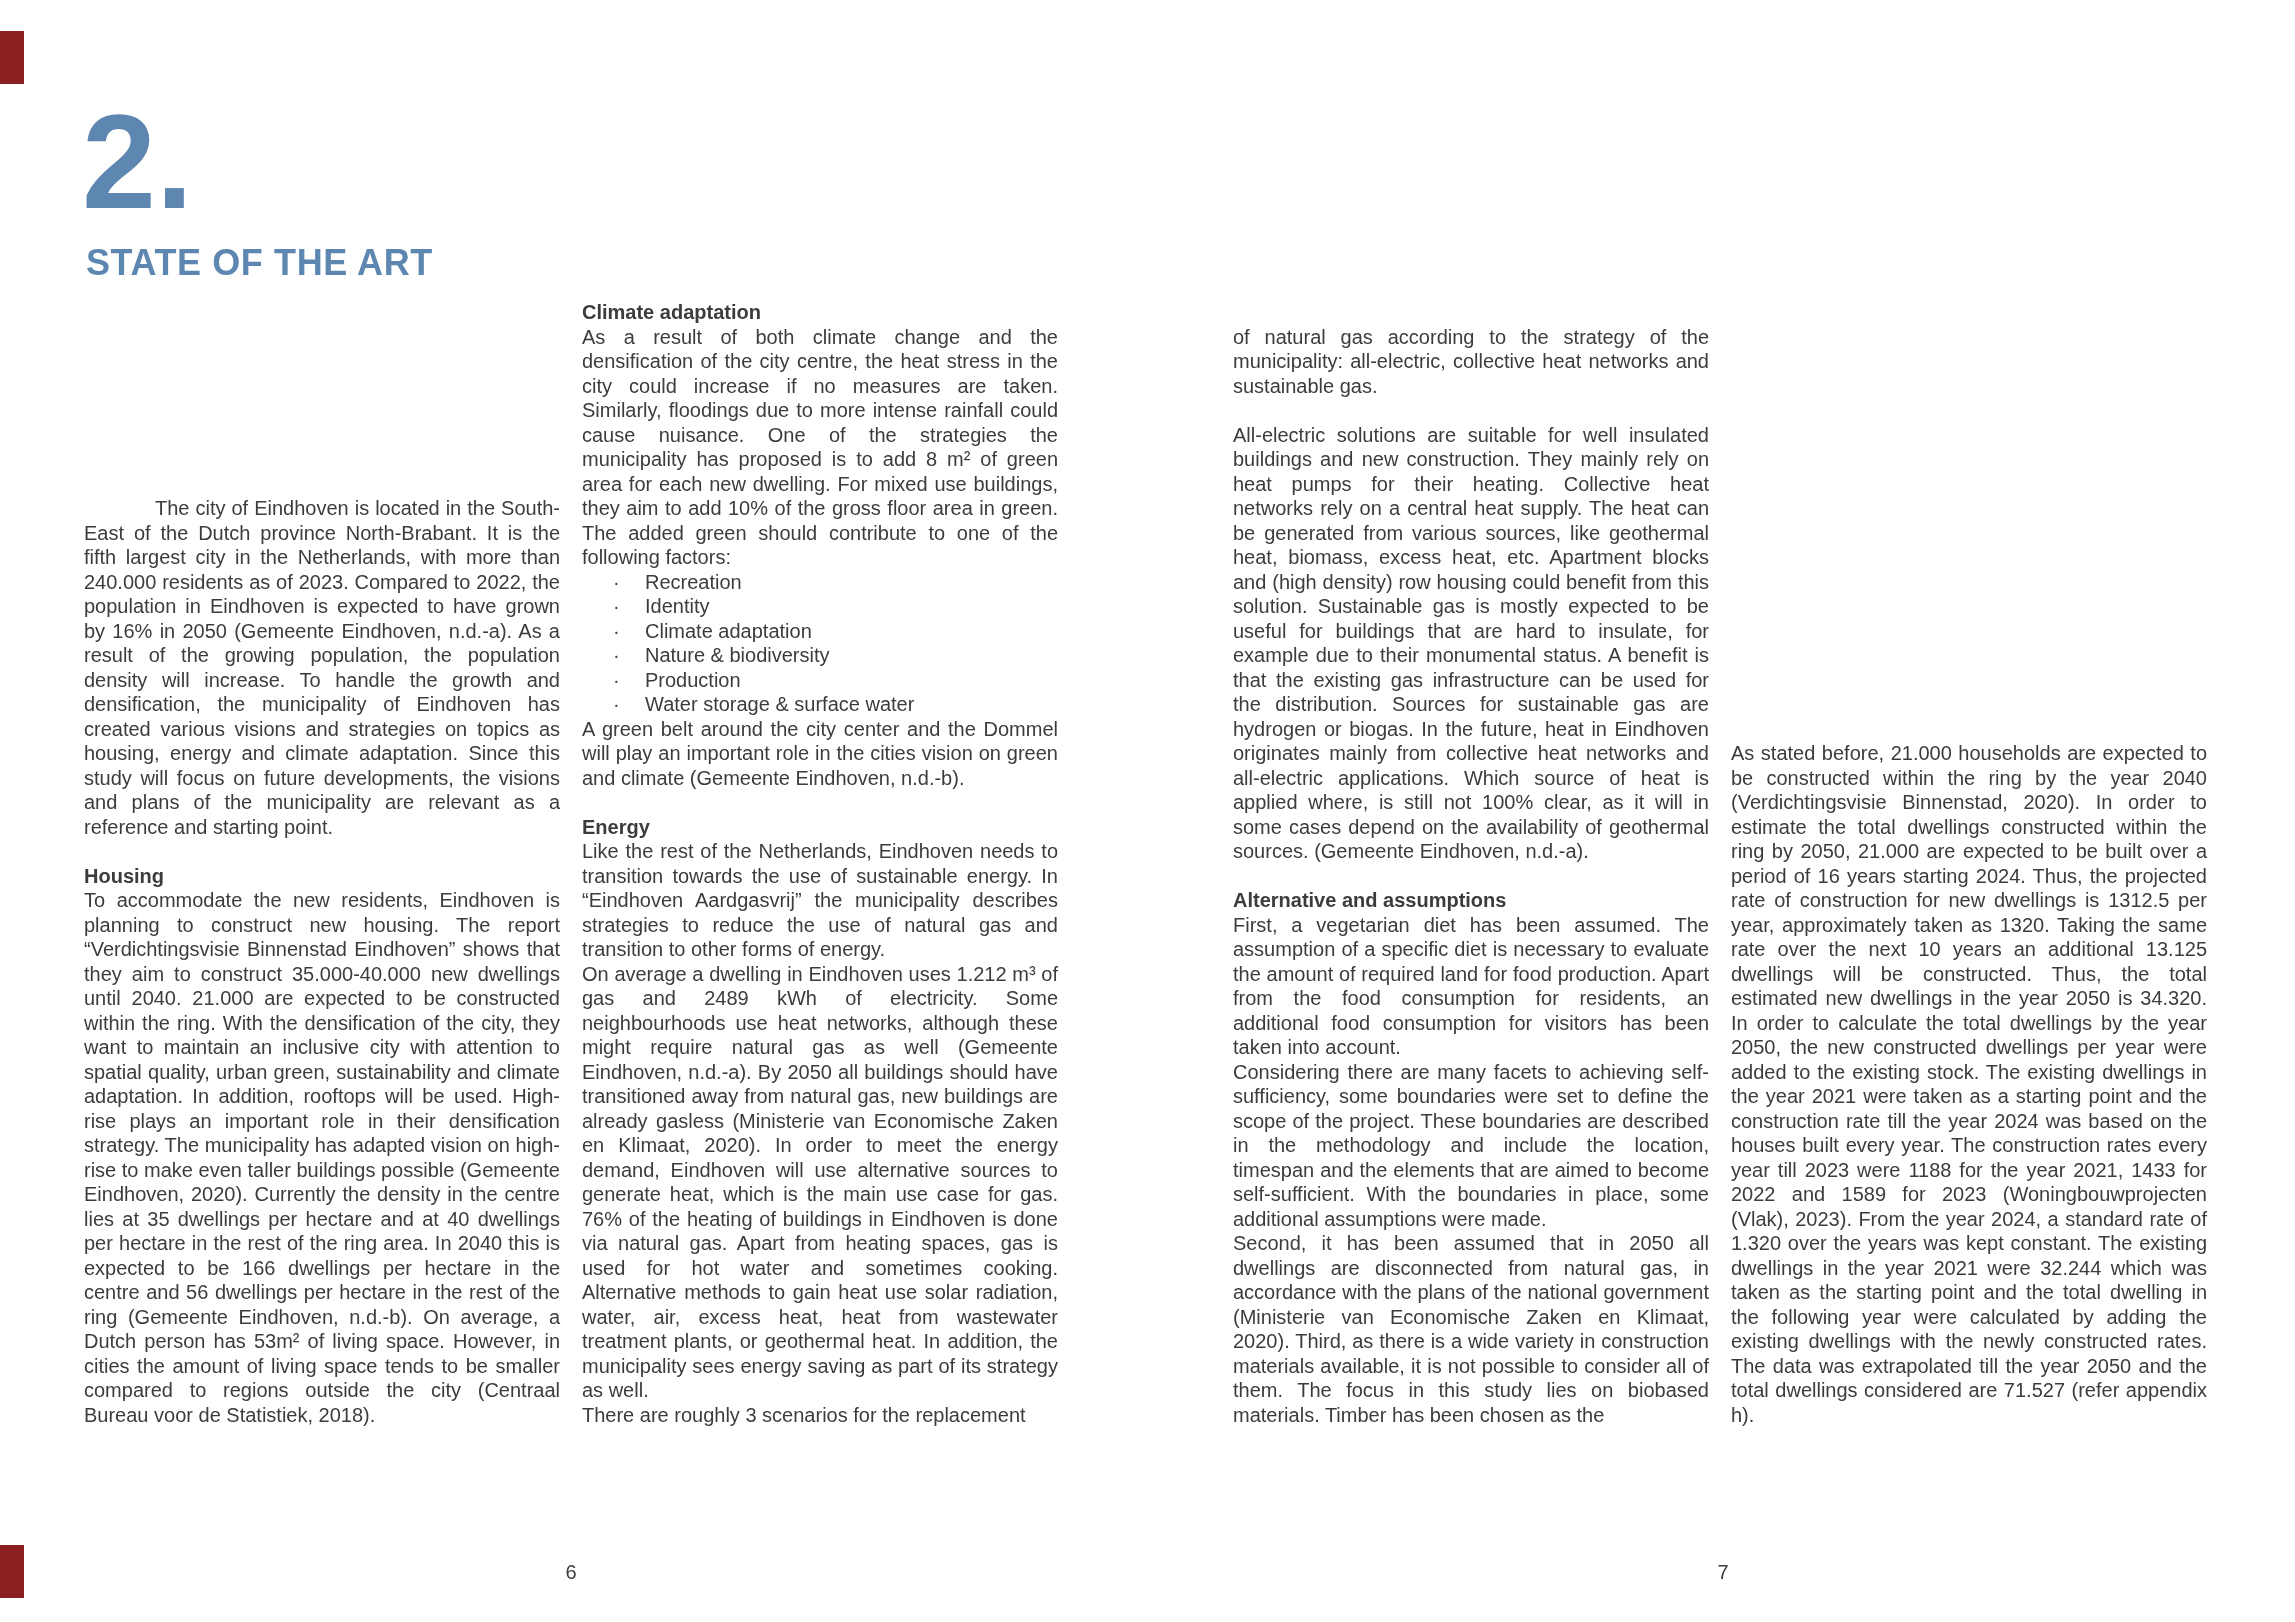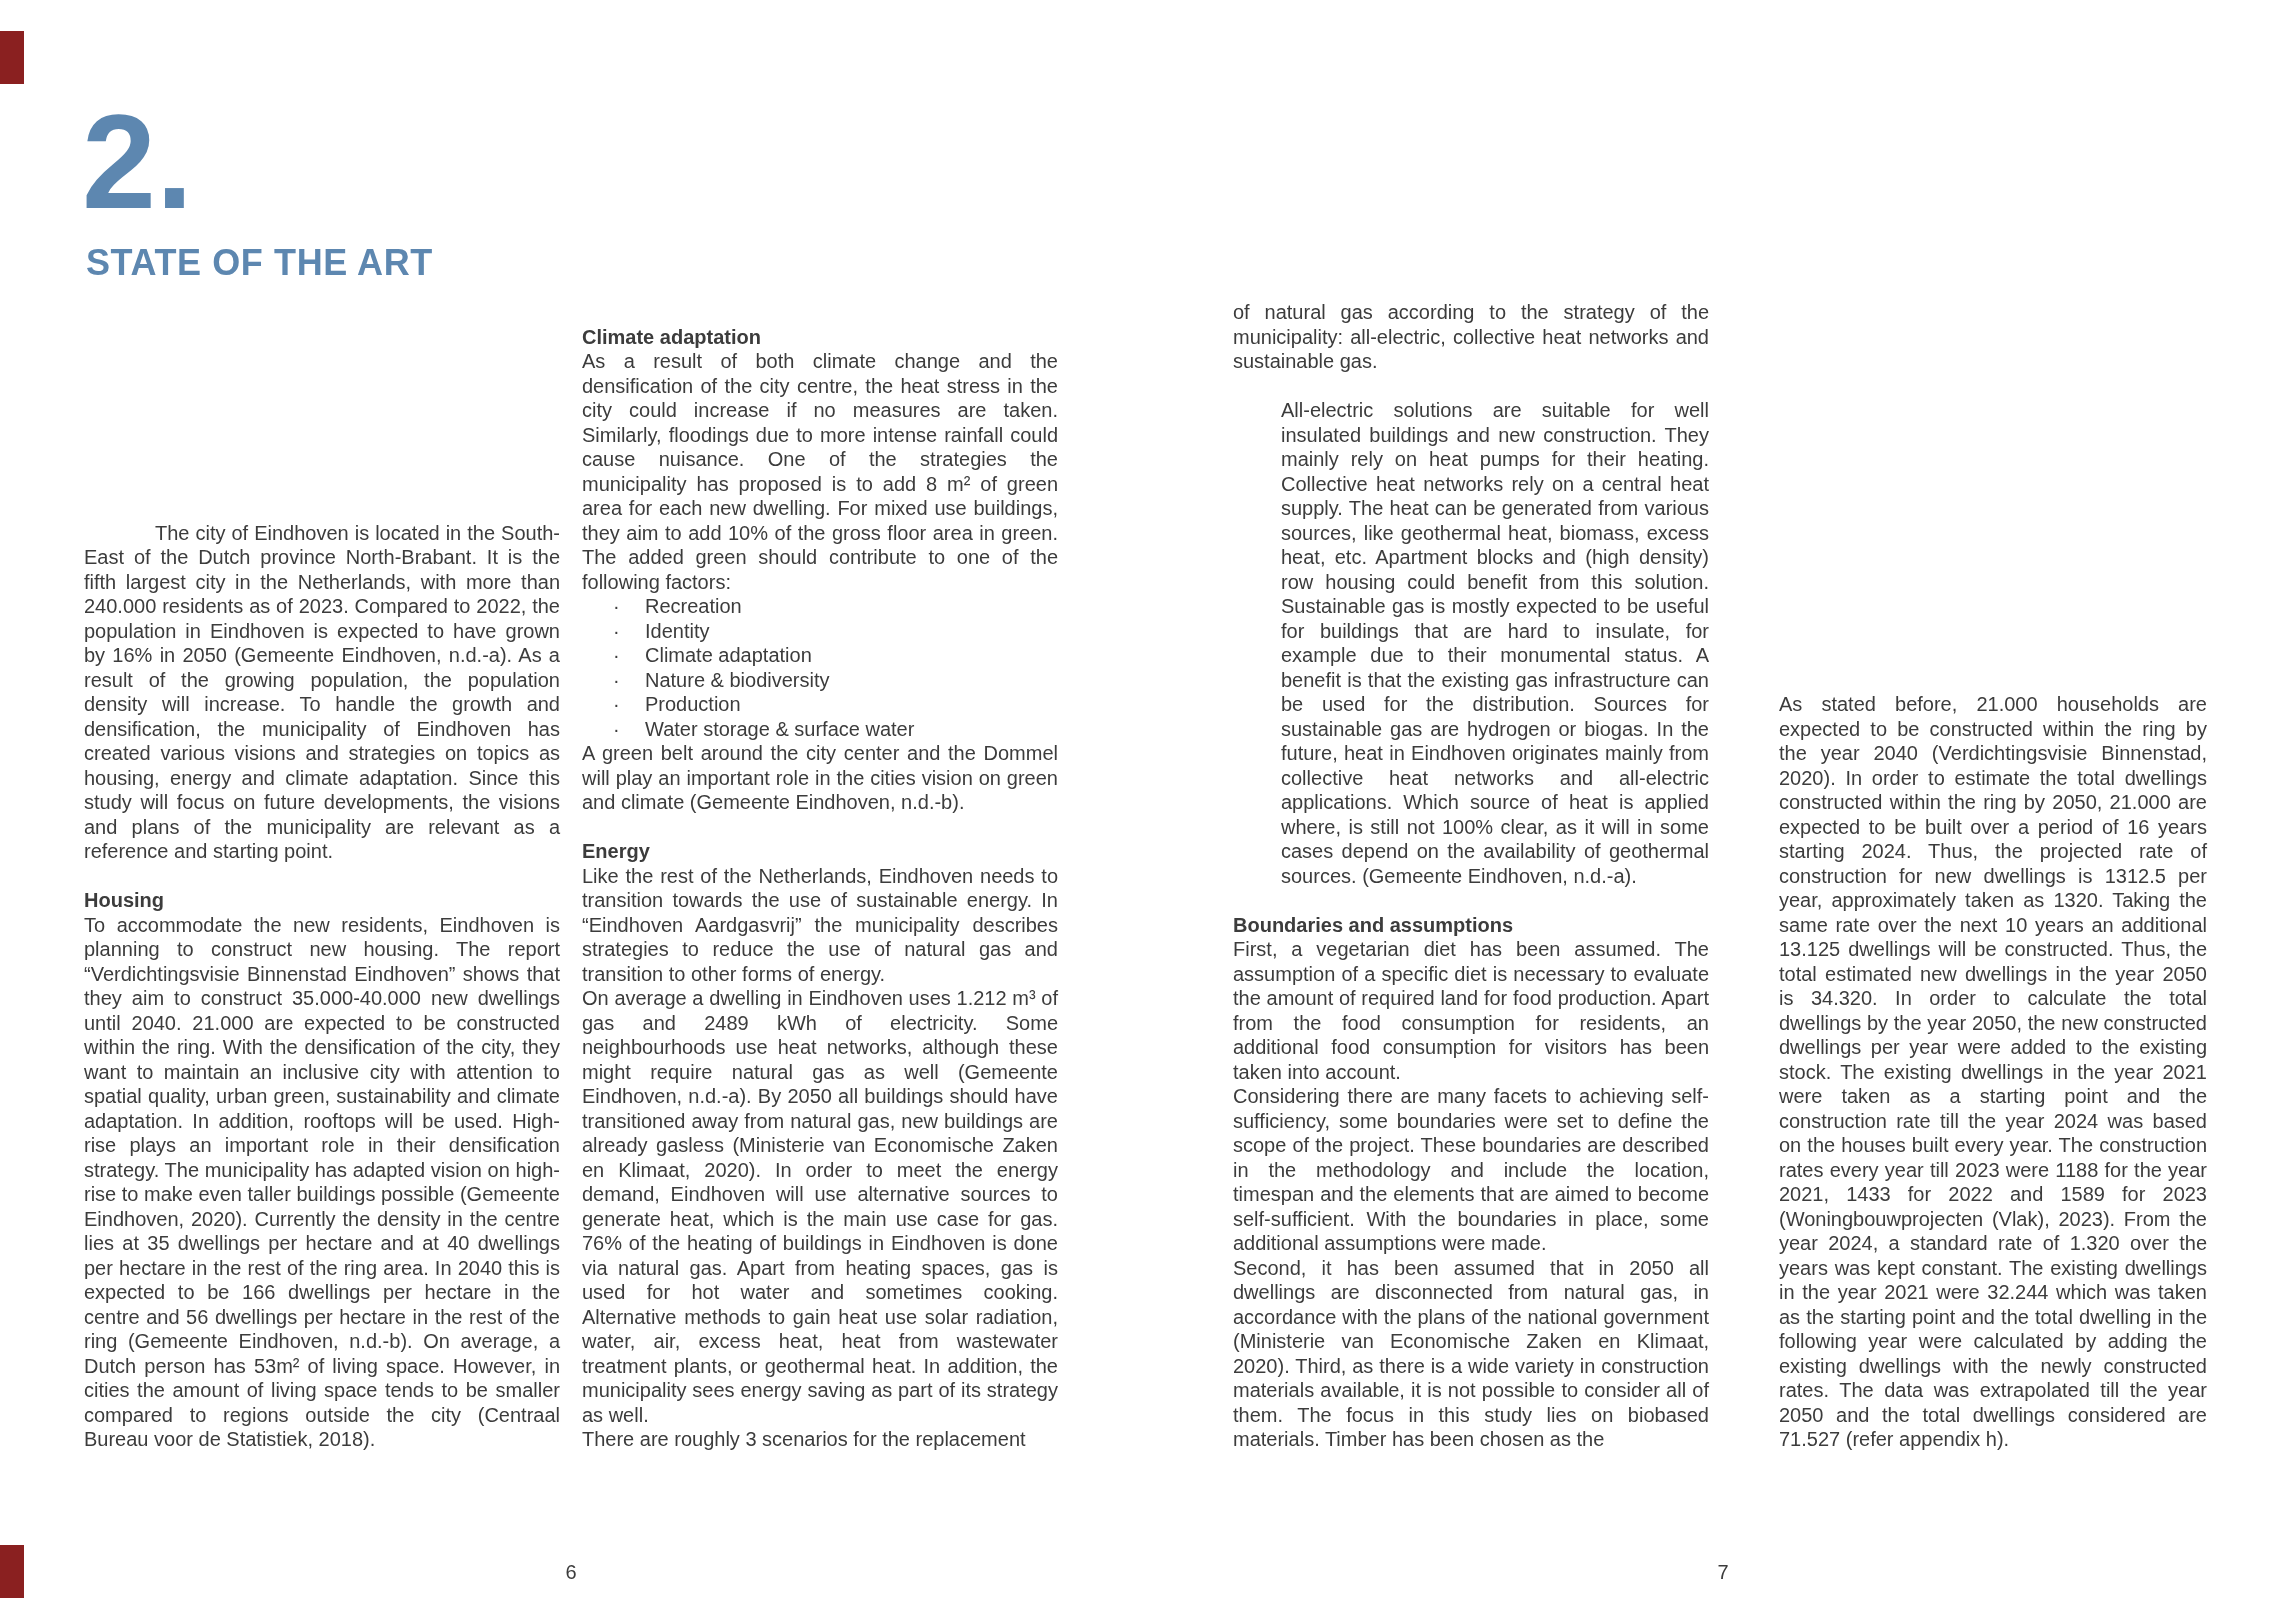--- a/index.html
+++ b/index.html
@@ -51,21 +51,21 @@
     width: 476px;
     font-size: 20px;
     line-height: 24.5px;
     text-align: justify;
   }
   .col + .col { margin-left: 22px; }
   .col.page-gap { margin-left: 175px; }
 
   .para { margin: 0; }
   .indent { text-indent: 71px; }
-  .gap-above { margin-top: 24.5px; margin-left: 48px; }
+  .gap-above { margin-top: 24.5px; }
 
   .subhead {
     font-size: 20px;
     line-height: 24.5px;
     font-weight: 700;
     color: #3c3c3c;
     margin-top: 24.5px;
     text-align: left;
   }
   .subhead.first { margin-top: 0; }
@@ -144,21 +144,21 @@
       <p class="para">A green belt around the city center and the Dommel will play an important role in the cities vision on green and climate (Gemeente Eindhoven, n.d.-b).</p>
       <h2 class="subhead">Energy</h2>
       <p class="para">Like the rest of the Netherlands, Eindhoven needs to transition towards the use of sustainable energy. In “Eindhoven Aardgasvrij” the municipality describes strategies to reduce the use of natural gas and transition to other forms of energy.</p>
       <p class="para">On average a dwelling in Eindhoven uses 1.212 m³ of gas and 2489 kWh of electricity. Some neighbourhoods use heat networks, although these might require natural gas as well (Gemeente Eindhoven, n.d.-a). By 2050 all buildings should have transitioned away from natural gas, new buildings are already gasless (Ministerie van Economische Zaken en Klimaat, 2020). In order to meet the energy demand, Eindhoven will use alternative sources to generate heat, which is the main use case for gas. 76% of the heating of buildings in Eindhoven is done via natural gas. Apart from heating spaces, gas is used for hot water and sometimes cooking. Alternative methods to gain heat use solar radiation, water, air, excess heat, heat from wastewater treatment plants, or geothermal heat. In addition, the municipality sees energy saving as part of its strategy as well.</p>
       <p class="para">There are roughly 3 scenarios for the replacement</p>
     </section>
 
     <section class="col page-gap">
       <p class="para">of natural gas according to the strategy of the municipality: all-electric, collective heat networks and sustainable gas.</p>
       <p class="para gap-above">All-electric solutions are suitable for well insulated buildings and new construction. They mainly rely on heat pumps for their heating. Collective heat networks rely on a central heat supply. The heat can be generated from various sources, like geothermal heat, biomass, excess heat, etc. Apartment blocks and (high density) row housing could benefit from this solution. Sustainable gas is mostly expected to be useful for buildings that are hard to insulate, for example due to their monumental status. A benefit is that the existing gas infrastructure can be used for the distribution. Sources for sustainable gas are hydrogen or biogas.  In the future, heat in Eindhoven originates mainly from collective heat networks and all-electric applications. Which source of heat is applied where, is still not 100% clear, as it will in some cases depend on the availability of geothermal sources. (Gemeente Eindhoven, n.d.-a).</p>
-      <h2 class="subhead">Boundaries and assumptions</h2>
+      <h2 class="subhead">Alternative and assumptions</h2>
       <p class="para">First, a vegetarian diet has been assumed. The assumption of a specific diet is necessary to evaluate the amount of required land for food production. Apart from the food consumption for residents, an additional food consumption for visitors has been taken into account.</p>
       <p class="para">Considering there are many facets to achieving self-sufficiency, some boundaries were set to define the scope of the project. These boundaries are described in the methodology and include the location, timespan and the elements that are aimed to become self-sufficient. With the boundaries in place, some additional assumptions were made.</p>
       <p class="para">Second, it has been assumed that in 2050 all dwellings are disconnected from natural gas, in accordance with the plans of the national government (Ministerie van Economische Zaken en Klimaat, 2020). Third, as there is a wide variety in construction materials available, it is not possible to consider all of them. The focus in this study lies on biobased materials. Timber has been chosen as the</p>
     </section>
 
     <section class="col">
       <p class="para gap-above">As stated before, 21.000 households are expected to be constructed within the ring by the year 2040 (Verdichtingsvisie Binnenstad, 2020). In order to estimate the total dwellings constructed within the ring by 2050, 21.000 are expected to be built over a period of 16 years starting 2024. Thus, the projected rate of construction for new dwellings is 1312.5 per year, approximately taken as 1320. Taking the same rate over the next 10 years an additional 13.125 dwellings will be constructed. Thus, the total estimated new dwellings in the year 2050 is 34.320. In order to calculate the total dwellings by the year 2050, the new constructed dwellings per year were added to the existing stock. The existing dwellings in the year 2021 were taken as a starting point and the construction rate till the year 2024 was based on the houses built every year. The construction rates every year till 2023 were 1188 for the year 2021, 1433 for 2022 and 1589 for 2023 (Woningbouwprojecten (Vlak), 2023). From the year 2024, a standard rate of 1.320 over the years was kept constant. The existing dwellings in the year 2021 were 32.244 which was taken as the starting point and the total dwelling in the following year were calculated by adding the existing dwellings with the newly constructed rates. The data was extrapolated till the year 2050 and the total dwellings considered are 71.527 (refer appendix h).</p>
     </section>
 
   </main>

